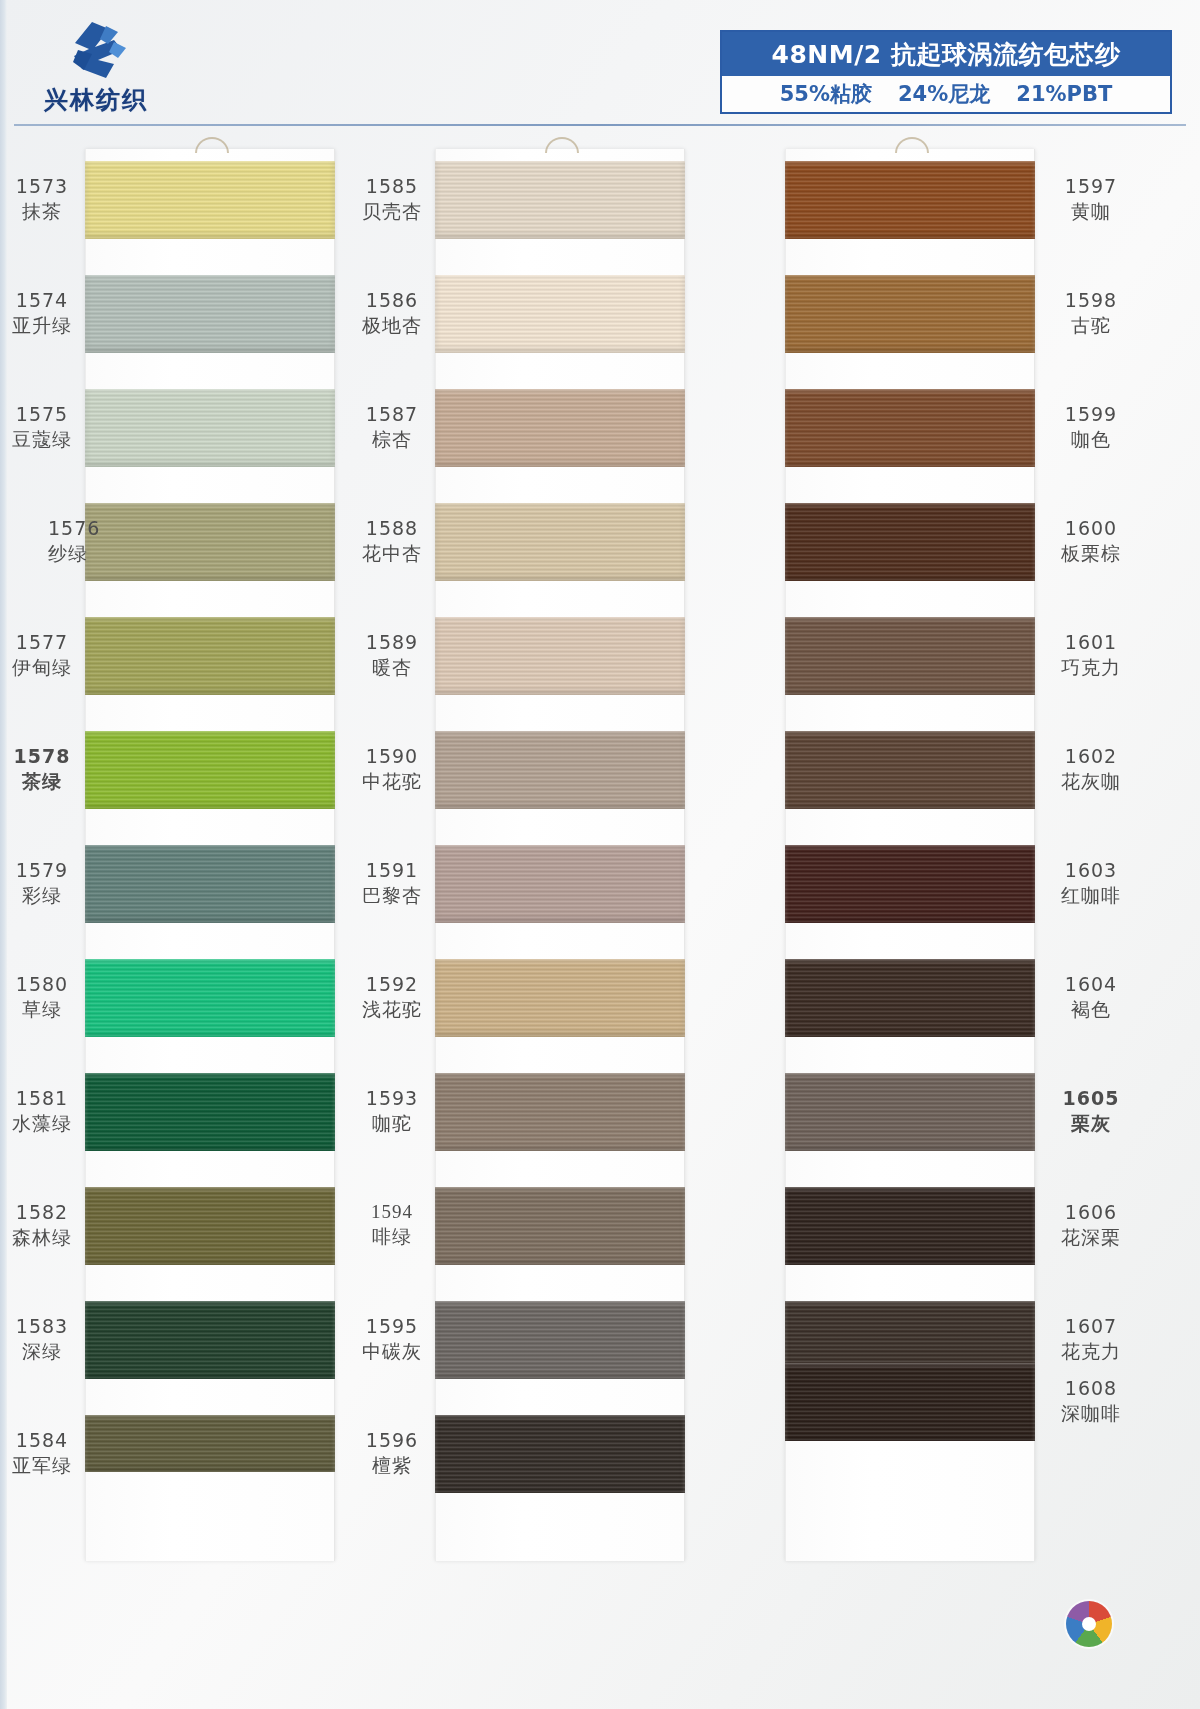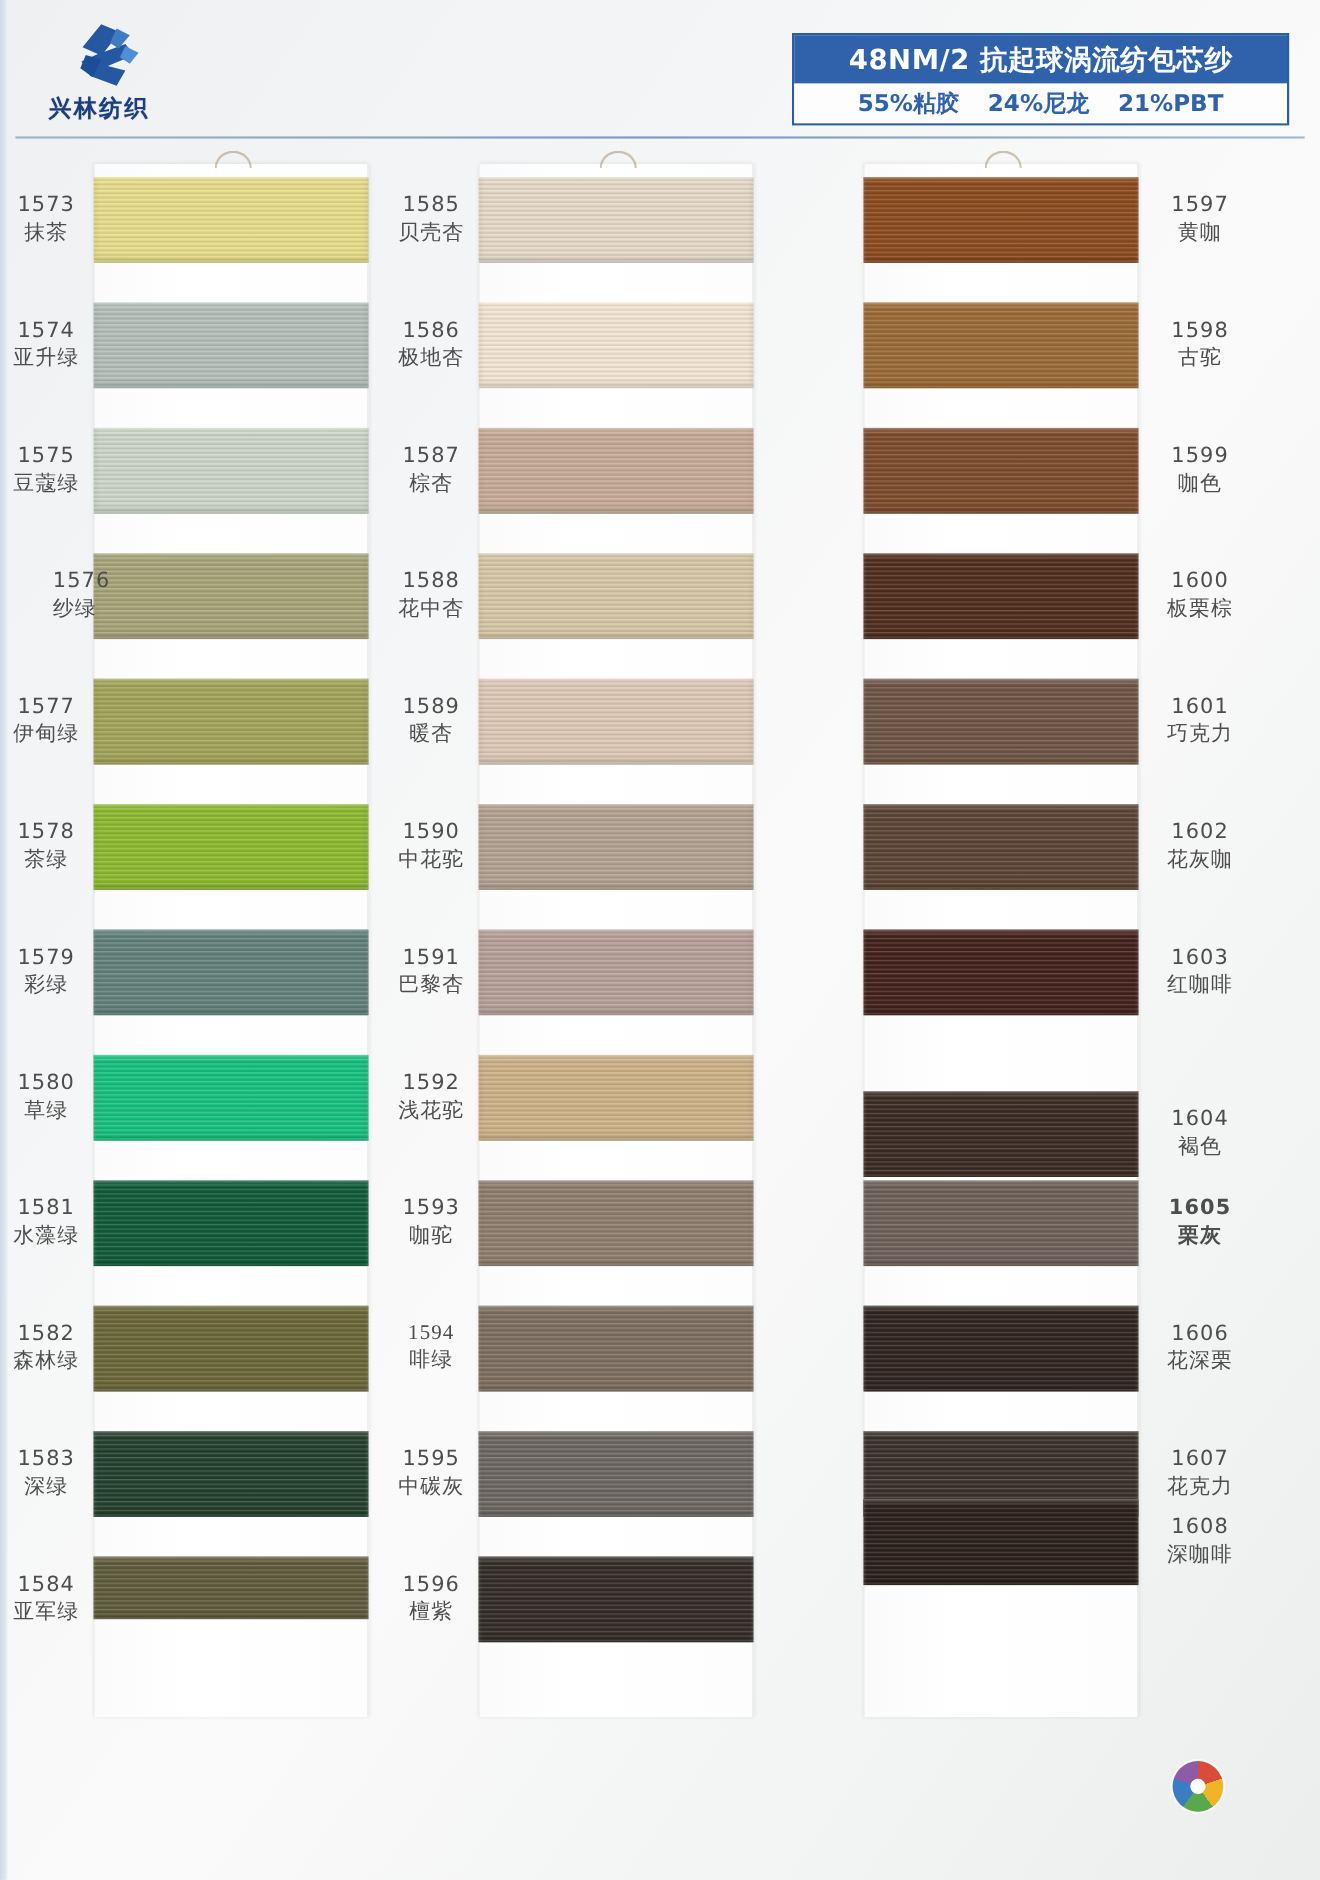--- a/index.html
+++ b/index.html
@@ -28,21 +28,21 @@
   }
   .logo-wrap {
     position: absolute; left: 30px; top: 18px;
     width: 210px; height: 105px;
   }
   .logo-mark {
     position: absolute; left: 32px; top: 2px; width: 74px; height: 62px;
   }
   .brand-name {
     position: absolute; left: 14px; top: 66px;
-    font-size: 21px; letter-spacing: 2px; color: #1b3f7e;
+    font-size: 24px; letter-spacing: 2px; color: #1b3f7e;
     font-family: "DejaVu Sans", sans-serif; font-weight: 700;
     text-shadow: 0 0 1px rgba(27,63,126,.35);
   }
   .header-rule {
     position: absolute; left: 14px; top: 124px; width: 1172px; height: 2px;
     background: linear-gradient(90deg, #9fb4cf 0%, #7e9ac0 50%, #a6b9d2 100%);
   }
 
   .spec-box {
     position: absolute; right: 28px; top: 30px;
@@ -218,21 +218,21 @@
               <span class="name">纱绿</span>
             </div>
           </div>
           <div class="row" style="top: 486px; height: 78px;">
             <div class="swatch" style="background-color: rgb(162, 164, 88);"></div>
             <div class="label" style="top: 13px;">
               <span class="code">1577</span>
               <span class="name">伊甸绿</span>
             </div>
           </div>
-          <div class="row" style="top: 600px; height: 78px;">
+          <div class="row" style="top: 600px; height: 78px; font-weight: bold;">
             <div class="swatch" style="background-color: rgb(140, 186, 47);"></div>
             <div class="label" style="top: 13px;">
               <span class="code">1578</span>
               <span class="name">茶绿</span>
             </div>
           </div>
           <div class="row" style="top: 714px; height: 78px;">
             <div class="swatch" style="background-color: rgb(97, 128, 122);"></div>
             <div class="label" style="top: 13px;">
               <span class="code">1579</span>
@@ -414,21 +414,21 @@
               <span class="name">花灰咖</span>
             </div>
           </div>
           <div class="row" style="top: 714px; height: 78px;">
             <div class="swatch" style="background-color: rgb(66, 32, 27);"></div>
             <div class="label" style="top: 13px;">
               <span class="code">1603</span>
               <span class="name">红咖啡</span>
             </div>
           </div>
-          <div class="row" style="top: 828px; height: 78px; margin-top: 33px;">
+          <div class="row" style="top: 828px; height: 78px;">
             <div class="swatch" style="background-color: rgb(58, 42, 34);"></div>
             <div class="label" style="top: 13px;">
               <span class="code">1604</span>
               <span class="name">褐色</span>
             </div>
           </div>
           <div class="row" style="top: 942px; height: 78px;">
             <div class="swatch" style="background-color: rgb(109, 96, 88);"></div>
             <div class="label" style="top: 13px; font-weight: bold;">
               <span class="code">1605</span>

